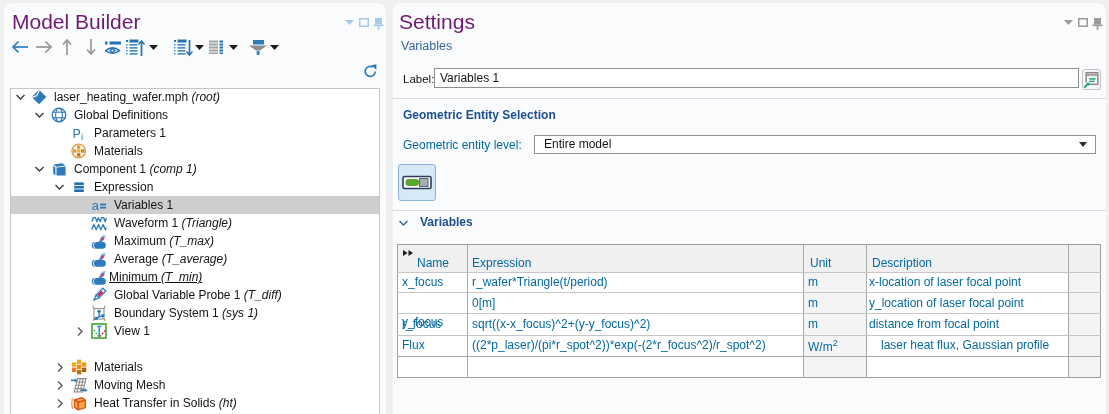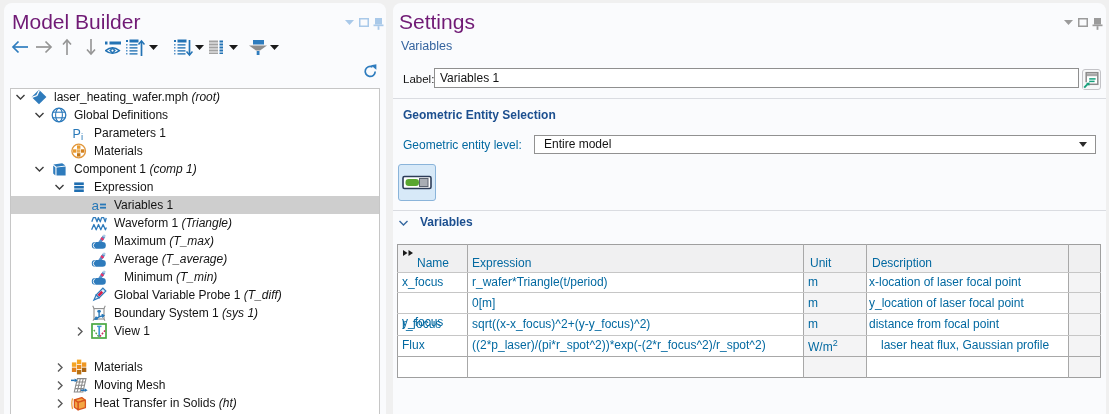--- a/index.html
+++ b/index.html
@@ -238,21 +238,21 @@
       <span class="lbl" style="left:103px;">Average <i>(T_average)</i></span>
     </div>
     <div class="treerow" style="top:179px;">
       <svg class="ticon" style="left:80px;" width="16" height="16">
           <line x1="8.4" y1="10" x2="13" y2="3.4" stroke="#5890c8" stroke-width="3"></line>
           <line x1="10.6" y1="6.8" x2="11.9" y2="5" stroke="#e8336a" stroke-width="3"></line>
           <line x1="12.6" y1="3.9" x2="13.9" y2="2" stroke="#aac8e4" stroke-width="2.4"></line>
           <rect x="0.8" y="9" width="14" height="6.8" rx="3.2" fill="#2e7bbc"></rect>
           <path d="M4.4,9.6 a2.8,3 0 0 0 0,5.8" stroke="#fff" stroke-width="0.9" fill="none"></path>
         </svg>
-      <span class="lbl" style="left:113px;">Minimum <i>(T_min)</i></span>
+      <span class="lbl" style="left:98px;text-decoration:underline;">Minimum <i>(T_min)</i></span>
     </div>
     <div class="treerow" style="top:197px;">
       <svg class="ticon" style="left:80px;" width="16" height="16">
           <g transform="rotate(45 8 8)">
             <rect x="5.9" y="0.4" width="4.2" height="9.6" fill="#ddeafa" stroke="#2e7bbc" stroke-width="1.2"></rect>
             <rect x="6.7" y="3.4" width="2.6" height="5.4" fill="#d8204a"></rect>
             <polygon points="5.9,10 10.1,10 8,15.3" fill="#ddeafa" stroke="#2e7bbc" stroke-width="1.2"></polygon>
           </g>
         </svg>
       <span class="lbl" style="left:103px;">Global Variable Probe 1 <i>(T_diff)</i></span>

